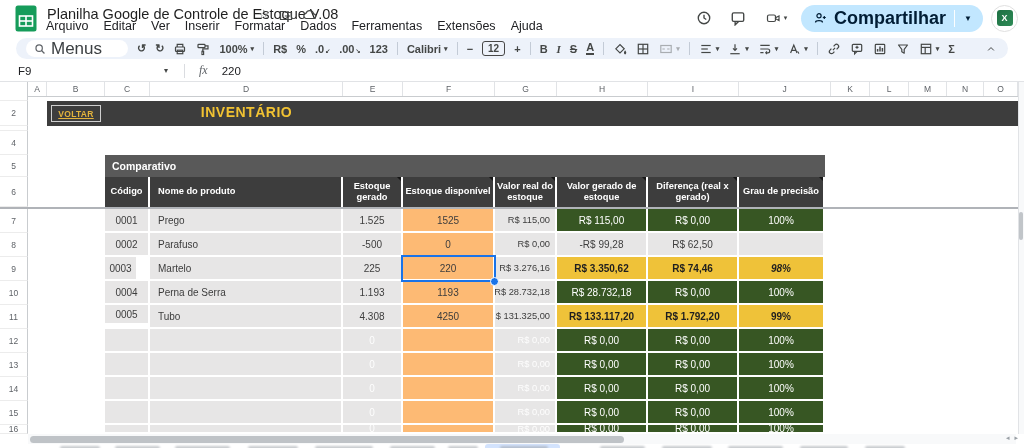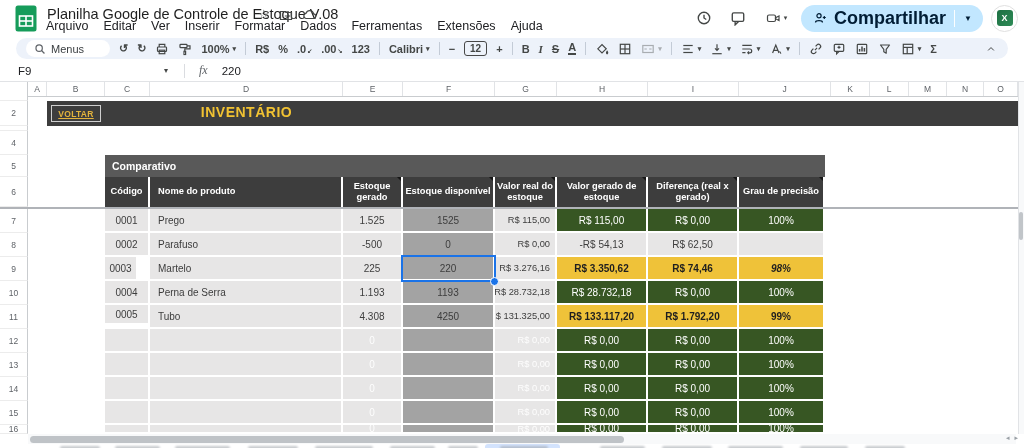--- a/index.html
+++ b/index.html
@@ -21,21 +21,21 @@
   .share-caret{font-size:8px;padding:0 7px;color:#001d35}
   .avatar{width:25px;height:25px;border-radius:50%;background:#fff;border:1px solid #e0e0e0;
           display:flex;align-items:center;justify-content:center;position:relative;overflow:hidden}
   .avatar .xl{width:16px;height:16px;border-radius:3px;background:linear-gradient(135deg,#1d6f42,#2e8b57);
           color:#fff;font-size:9px;font-weight:700;display:flex;align-items:center;justify-content:center}
 
   
   .toolbar{position:absolute;left:16px;top:38px;width:992px;height:21px;background:#edf2fa;border-radius:11px;
            display:flex;align-items:center;padding:0 10px;box-sizing:border-box;gap:9px;color:#444746}
   .menus-pill{height:17px;background:#fff;border-radius:9px;display:flex;align-items:center;gap:5px;
-              padding:0 26px 0 8px;font-size:11px;color:#3c4043}
+              padding:0 26px 0 8px;font-size:17px;color:#3c4043}
   .tb{display:flex;align-items:center;gap:2px;font-size:11px;font-weight:600;color:#444746;white-space:nowrap}
   .tb.dim{opacity:.4}
   .tb .caret{font-size:7px;margin-left:1px}
   .tb .boxed{border:1px solid #474747;border-radius:3px;font-size:10px;line-height:13px;height:13px;padding:0 5px;font-weight:600}
   .tb .b{font-weight:700}
   .tb .i{font-family:"Liberation Serif",serif;font-style:italic;font-weight:600}
   .tb .s{text-decoration:line-through}
   .tb .a{border-bottom:2px solid #444746;line-height:11px}
   .tb .tiny{font-size:6px;margin-left:-1px;margin-top:4px}
   .tsep{width:1px;height:13px;background:#c3cbd6}
@@ -72,21 +72,21 @@
   .hcell{position:absolute;top:177px;height:30px;background:#3d3d3d;color:#fff;font-weight:700;font-size:9.3px;
          display:flex;align-items:center;justify-content:center;text-align:center;line-height:1.2;
          border-right:2px solid #fff;box-sizing:border-box;padding:0 2px}
   .hcell.left{justify-content:flex-start;text-align:left;padding-left:8px}
   .notch{position:absolute;top:0;right:0;width:0;height:0;border-top:4px solid #151515;border-left:4px solid transparent}
 
   .cell{position:absolute;box-sizing:border-box;font-size:10px;display:flex;align-items:center;
         border-right:2px solid #fff;border-bottom:2px solid #fff;color:#3d3d3d;white-space:nowrap;overflow:hidden;background:#e7e6e6}
   .col-nome{padding-left:8px}
   .col-codigo,.col-eg,.col-ed,.col-vg,.col-dif,.col-gp{justify-content:center}
-  .col-ed{background:#a3a3a3}
+  .col-ed{background:#fdba74}
   .col-vr{justify-content:flex-end;padding-right:5px;font-size:9.3px}
   .st-green{background:#375623;color:#fff;font-weight:500}
   .st-yellow{background:#efc239;color:#1f1f1f;font-weight:700}
   .st-plain{background:#e7e6e6;color:#3d3d3d}
   .faint-txt{color:rgba(255,255,255,.93)}
 
   .sel-box{position:absolute;left:401px;top:255px;width:95px;height:27px;border:2px solid #1a73e8;box-sizing:border-box;z-index:5}
   .sel-handle{position:absolute;left:490px;top:277px;width:7px;height:7px;border-radius:50%;background:#1a73e8;border:1px solid #fff;z-index:6}
 
   
@@ -413,21 +413,21 @@
       <div class="cell col-ed" style="left: 403px; top: 209px; width: 92px; height: 24px;">1525</div>
       <div class="cell col-vr" style="left: 495px; top: 209px; width: 62px; height: 24px;">R$ 115,00</div>
       <div class="cell col-vg st-green" style="left: 557px; top: 209px; width: 91px; height: 24px;">R$ 115,00</div>
       <div class="cell col-dif st-green" style="left: 648px; top: 209px; width: 91px; height: 24px;">R$ 0,00</div>
       <div class="cell col-gp st-green" style="left: 739px; top: 209px; width: 86px; height: 24px;">100%</div>
       <div class="cell col-codigo" style="left: 105px; top: 233px; width: 45px; height: 24px;">0002</div>
       <div class="cell col-nome" style="left: 150px; top: 233px; width: 193px; height: 24px;">Parafuso</div>
       <div class="cell col-eg" style="left: 343px; top: 233px; width: 60px; height: 24px;">-500</div>
       <div class="cell col-ed" style="left: 403px; top: 233px; width: 92px; height: 24px;">0</div>
       <div class="cell col-vr" style="left: 495px; top: 233px; width: 62px; height: 24px;">R$ 0,00</div>
-      <div class="cell col-vg st-plain" style="left: 557px; top: 233px; width: 91px; height: 24px;">-R$ 54,13</div>
+      <div class="cell col-vg st-plain" style="left: 557px; top: 233px; width: 91px; height: 24px;">-R$ 99,28</div>
       <div class="cell col-dif st-plain" style="left: 648px; top: 233px; width: 91px; height: 24px;">R$ 62,50</div>
       <div class="cell col-gp st-plain" style="left: 739px; top: 233px; width: 86px; height: 24px;"></div>
       <div class="cell col-codigo" style="left: 105px; top: 257px; width: 33px; height: 24px;">0003</div>
       <div class="cell col-nome" style="left: 150px; top: 257px; width: 193px; height: 24px;">Martelo</div>
       <div class="cell col-eg" style="left: 343px; top: 257px; width: 60px; height: 24px;">225</div>
       <div class="cell col-ed" style="left: 403px; top: 257px; width: 92px; height: 24px;">220</div>
       <div class="cell col-vr" style="left: 495px; top: 257px; width: 62px; height: 24px; padding-left: 12px;">R$ 3.276,16</div>
       <div class="cell col-vg st-yellow" style="left: 557px; top: 257px; width: 91px; height: 24px;">R$ 3.350,62</div>
       <div class="cell col-dif st-yellow" style="left: 648px; top: 257px; width: 91px; height: 24px;">R$ 74,46</div>
       <div class="cell col-gp st-yellow" style="left: 739px; top: 257px; width: 86px; height: 24px; font-style: italic;">98%</div>

